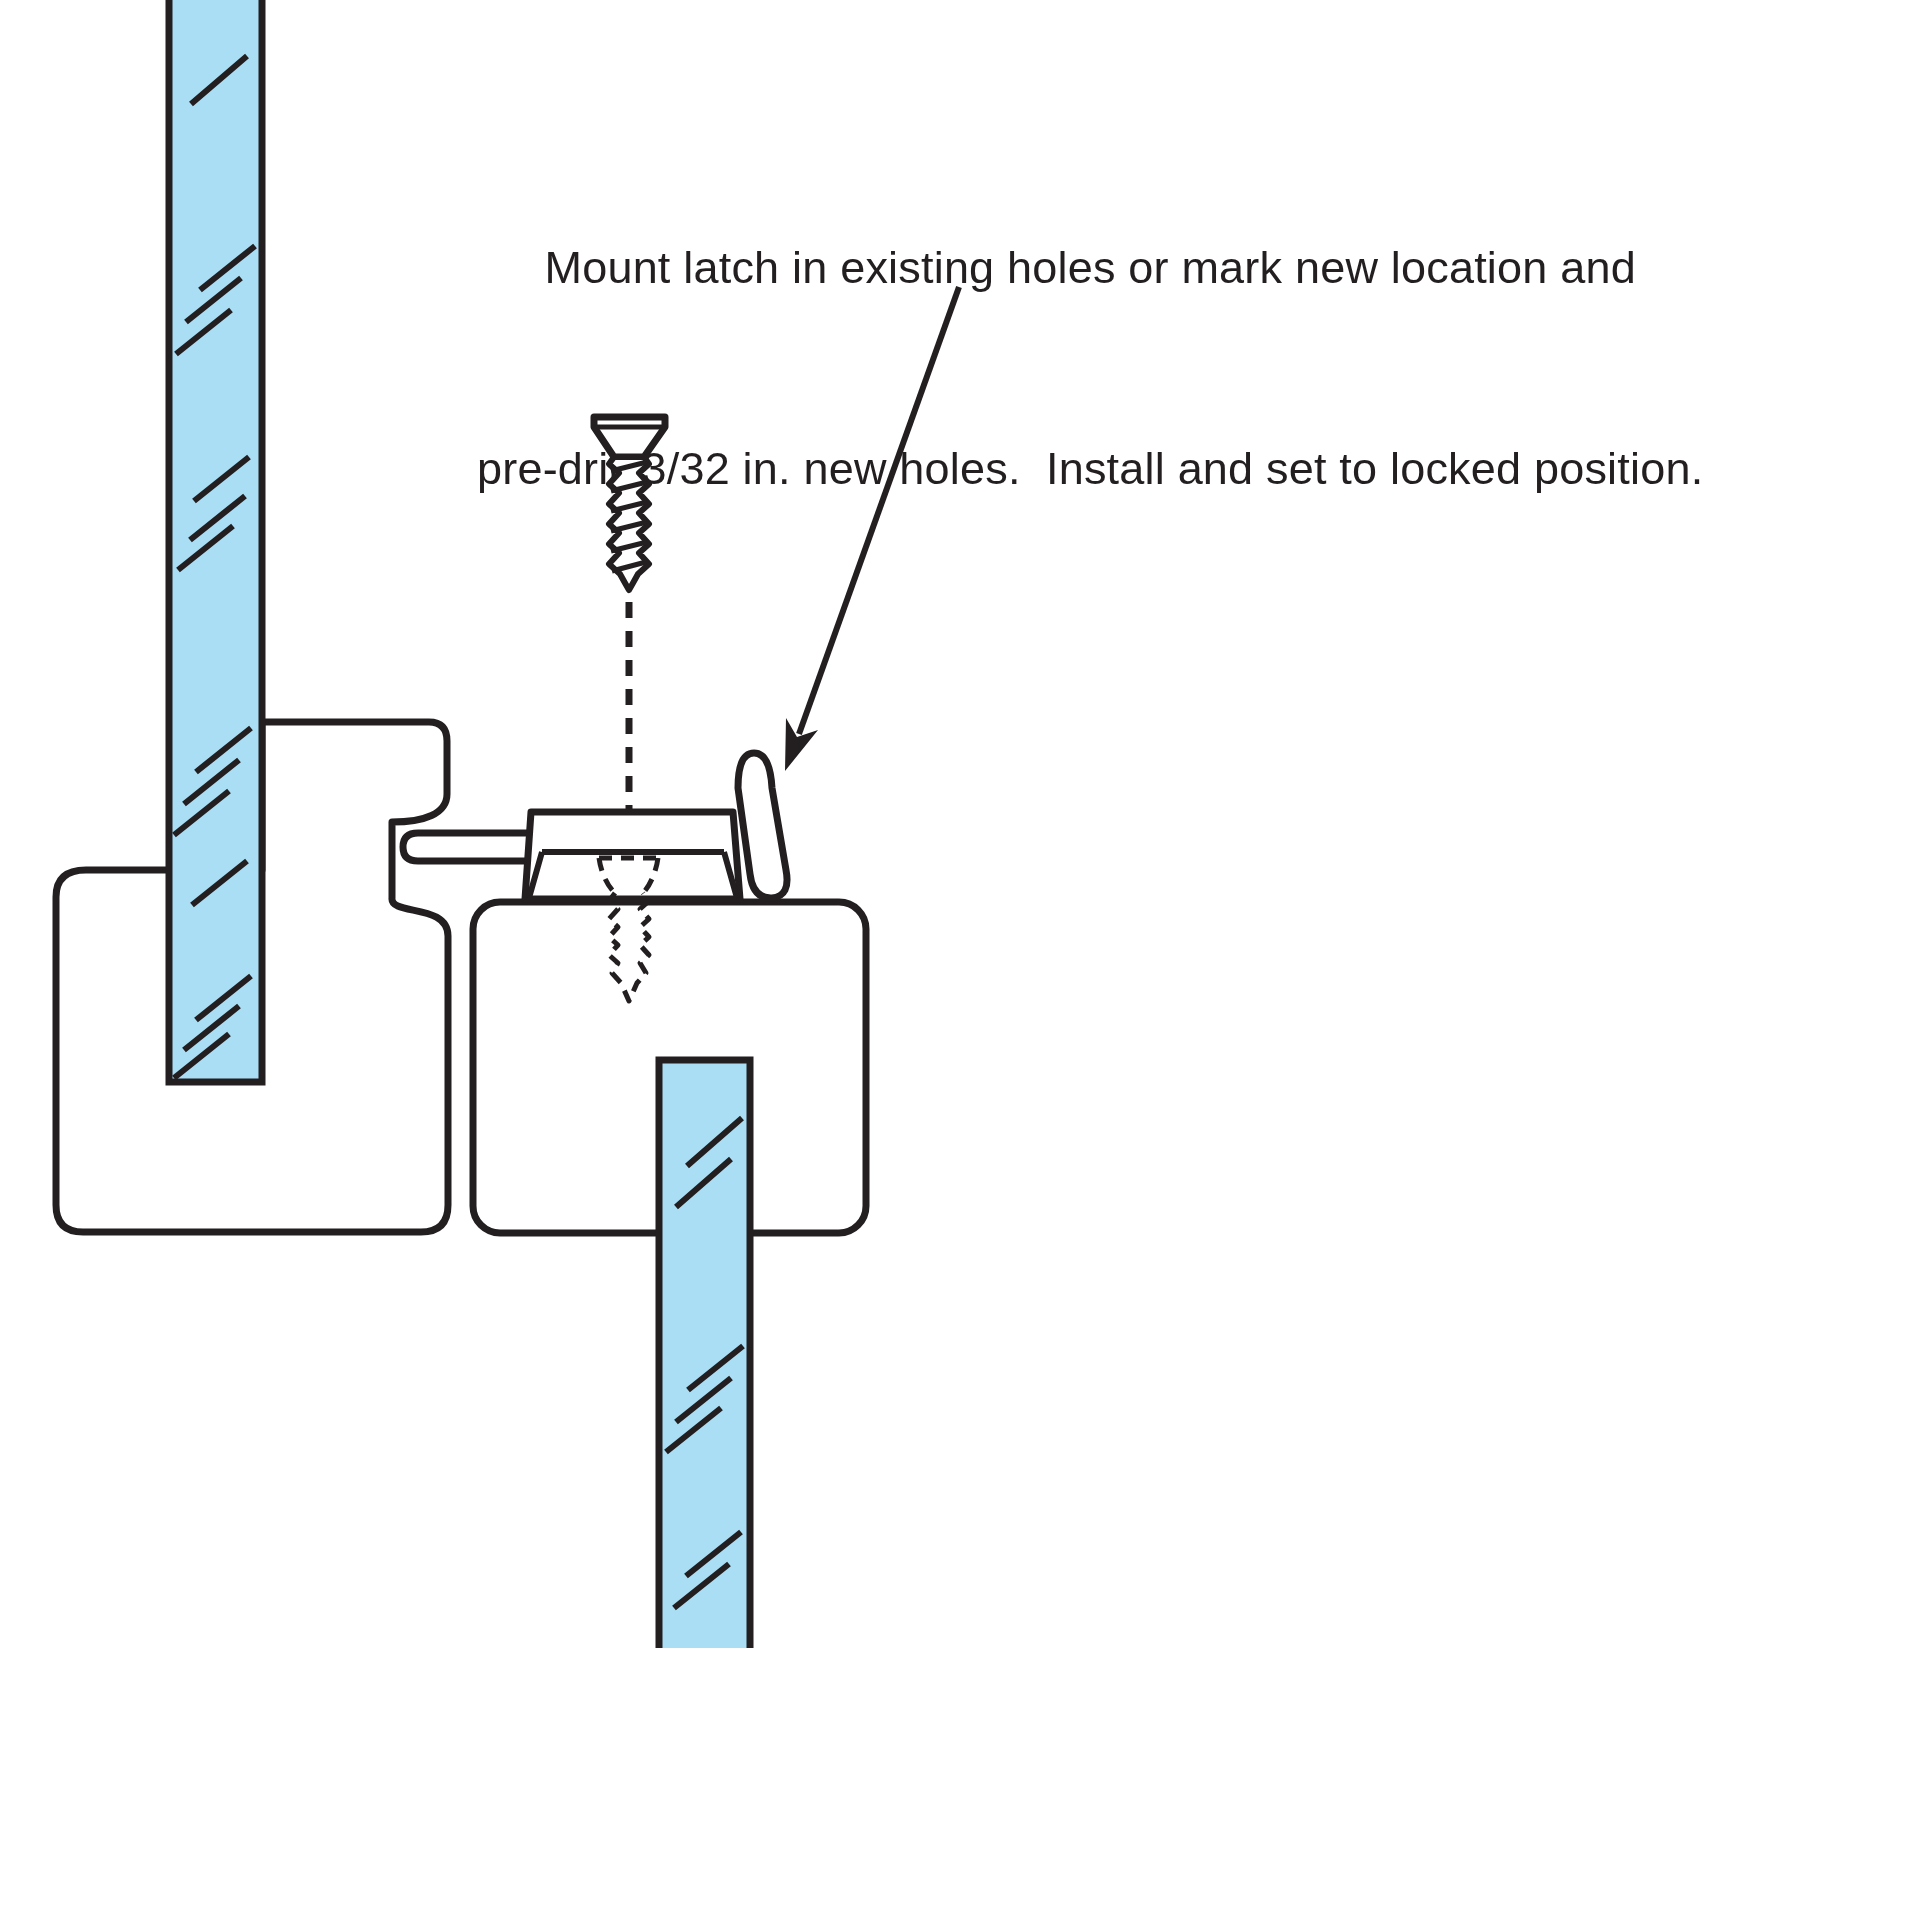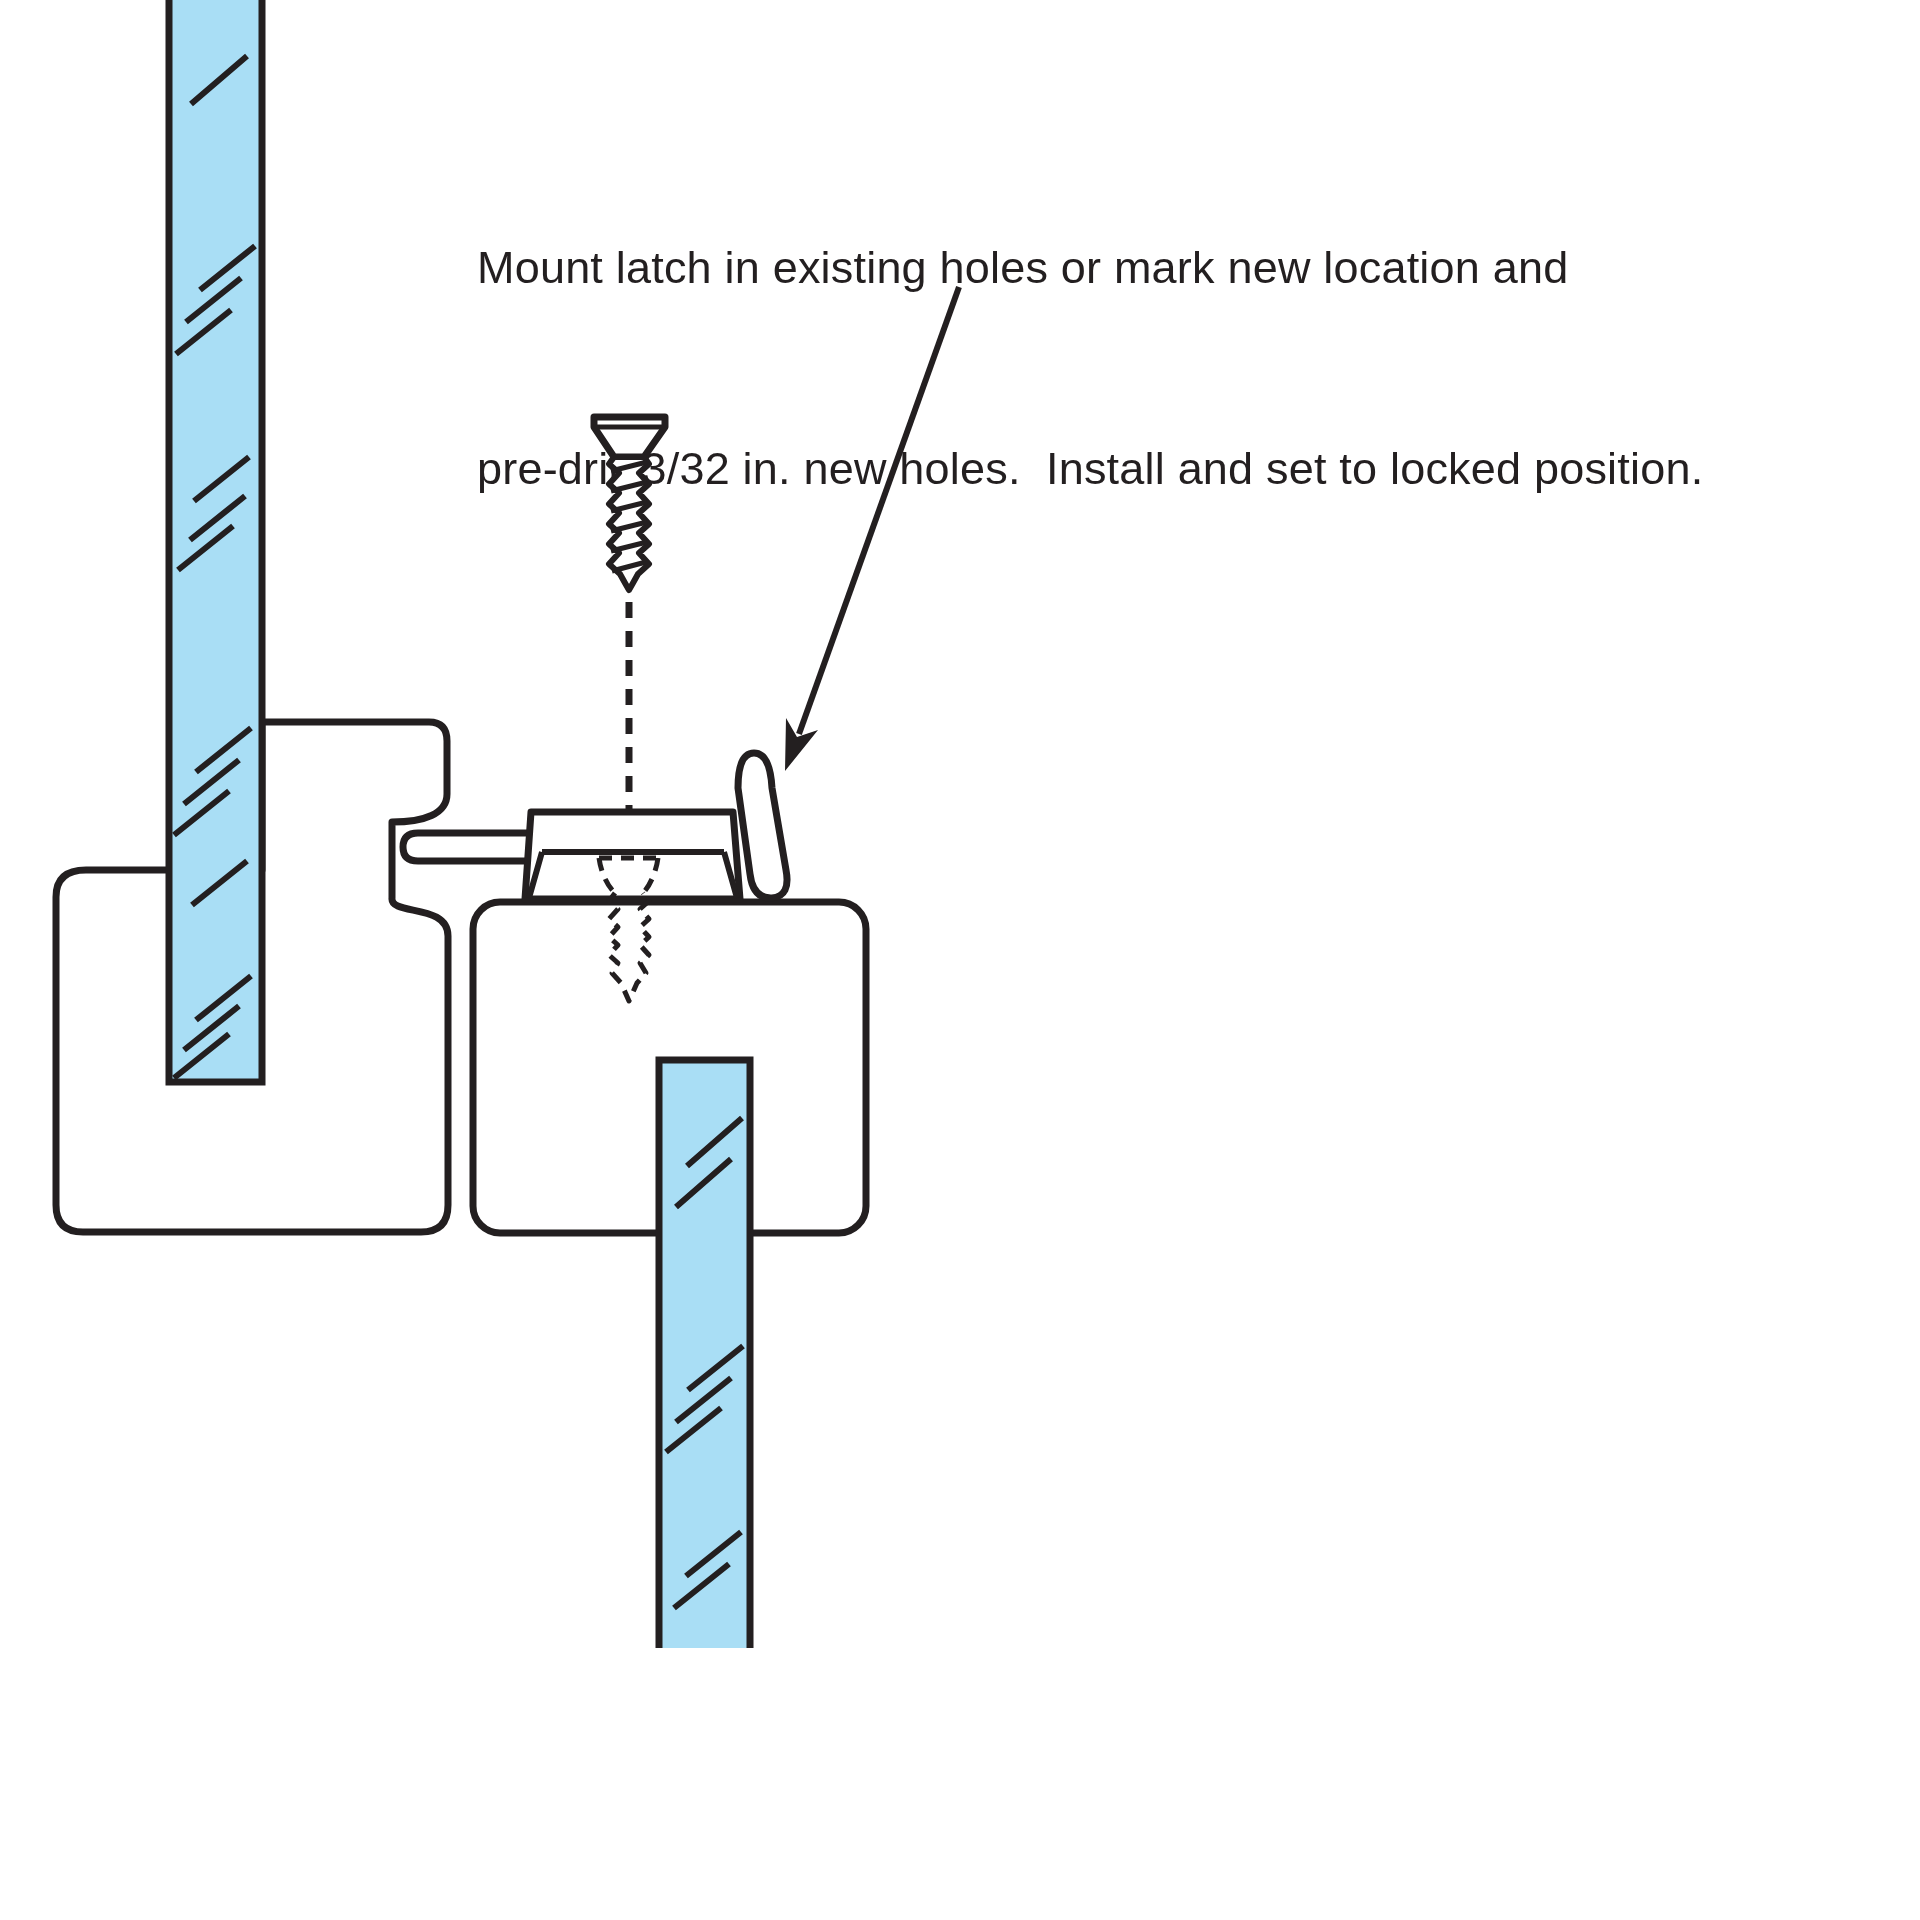--- a/index.html
+++ b/index.html
@@ -1,17 +1,17 @@
 <!DOCTYPE html>
 <html><head>
 <meta charset="utf-8">
 <style>
   html,body{margin:0;padding:0;background:#ffffff;}
   .canvas{position:relative;width:1920px;height:1648px;background:#ffffff;overflow:hidden;
-          font-family:"Liberation Sans", sans-serif;}
+          font-family:"Liberation Sans", sans-serif;text-align:center;}
   .annotation{position:absolute;left:477px;top:100px;font-size:45px;line-height:67px;
               color:#231f20;white-space:pre;letter-spacing:0.2px;}
   svg{position:absolute;left:0;top:0;width:1920px;height:1920px;display:block;}
   .outline{fill:#ffffff;stroke:#231f20;stroke-width:7;stroke-linejoin:round;}
   .hatch{fill:none;stroke:#231f20;stroke-width:6;stroke-linecap:butt;}
   .glassedge{stroke:#231f20;stroke-width:7;}
   .dashedline{fill:none;stroke:#231f20;stroke-width:7;stroke-dasharray:16 13;stroke-linecap:butt;}
   .ghost{fill:none;stroke:#231f20;stroke-width:5;stroke-dasharray:13 9;stroke-linejoin:round;}
   .thread{fill:none;stroke:#231f20;stroke-width:5;stroke-linecap:butt;}
   .arrowline{fill:none;stroke:#231f20;stroke-width:6;}

